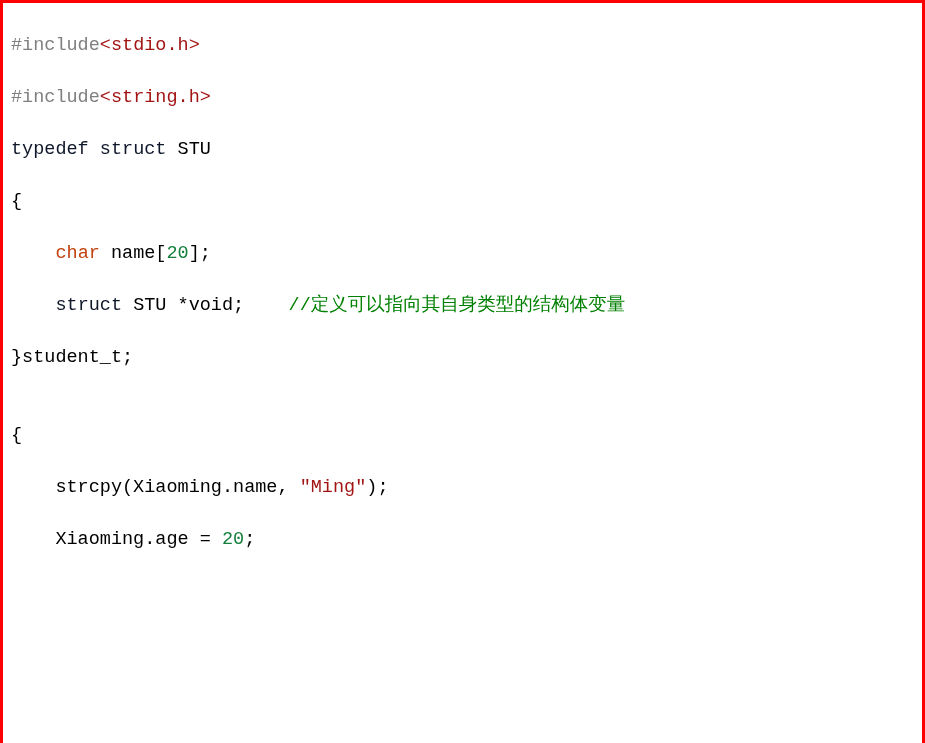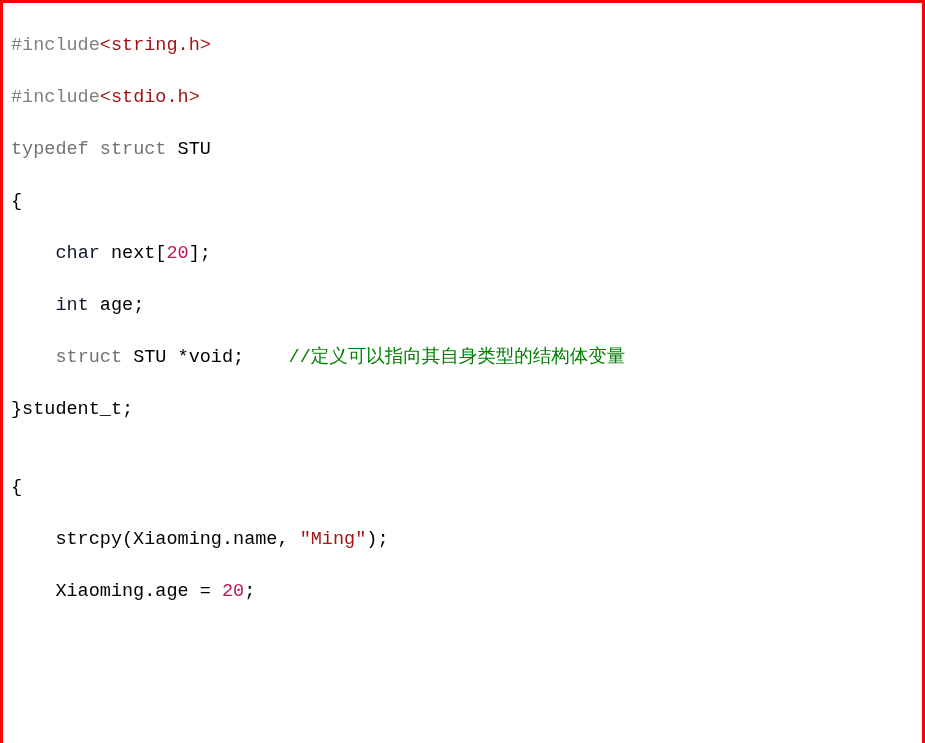--- a/index.html
+++ b/index.html
@@ -15,37 +15,36 @@
     padding: 4px 8px;
     box-sizing: border-box;
   }
   .code-panel {
     font-size: 18.5px;
     line-height: 26px;
     white-space: pre;
     color: #000;
   }
   .pre { color: #808080; }
-  .kw { color: #737373; }
-  .ty { color: #0f172a; }
+  .kw { color: #0f172a; }
+  .ty { color: #c2410c; }
   .hdr { color: #a31515; }
   .str { color: #a31515; }
-  .num { color: #be185d; }
+  .num { color: #15803d; }
   .cmt { color: #008000; text-align: center; }
 </style>
 </head>
 <body>
 
 <div class="panel code-panel">
+<div><span class="pre">#include</span><span class="hdr">&lt;stdio.h&gt;</span></div>
 <div><span class="pre">#include</span><span class="hdr">&lt;string.h&gt;</span></div>
-<div><span class="pre">#include</span><span class="hdr">&lt;stdio.h&gt;</span></div>
 <div><span class="kw">typedef</span><span> </span><span class="kw">struct</span><span> STU</span></div>
 <div>{</div>
-<div><span>    </span><span class="ty">char</span><span> next[</span><span class="num">20</span><span>];</span></div>
-<div><span>    </span><span class="ty">int</span><span> age;</span></div>
+<div><span>    </span><span class="ty">char</span><span> name[</span><span class="num">20</span><span>];</span></div>
 <div><span>    </span><span class="kw">struct</span><span> STU *void;    </span><span class="cmt">//定义可以指向其自身类型的结构体变量</span></div>
 <div>}student_t;</div>
 <div></div>
 <div>{</div>
 <div><span>    strcpy(Xiaoming.name, </span><span class="str">"Ming"</span><span>);</span></div>
 <div><span>    Xiaoming.age = </span><span class="num">20</span><span>;</span></div>
 
 
 
 

